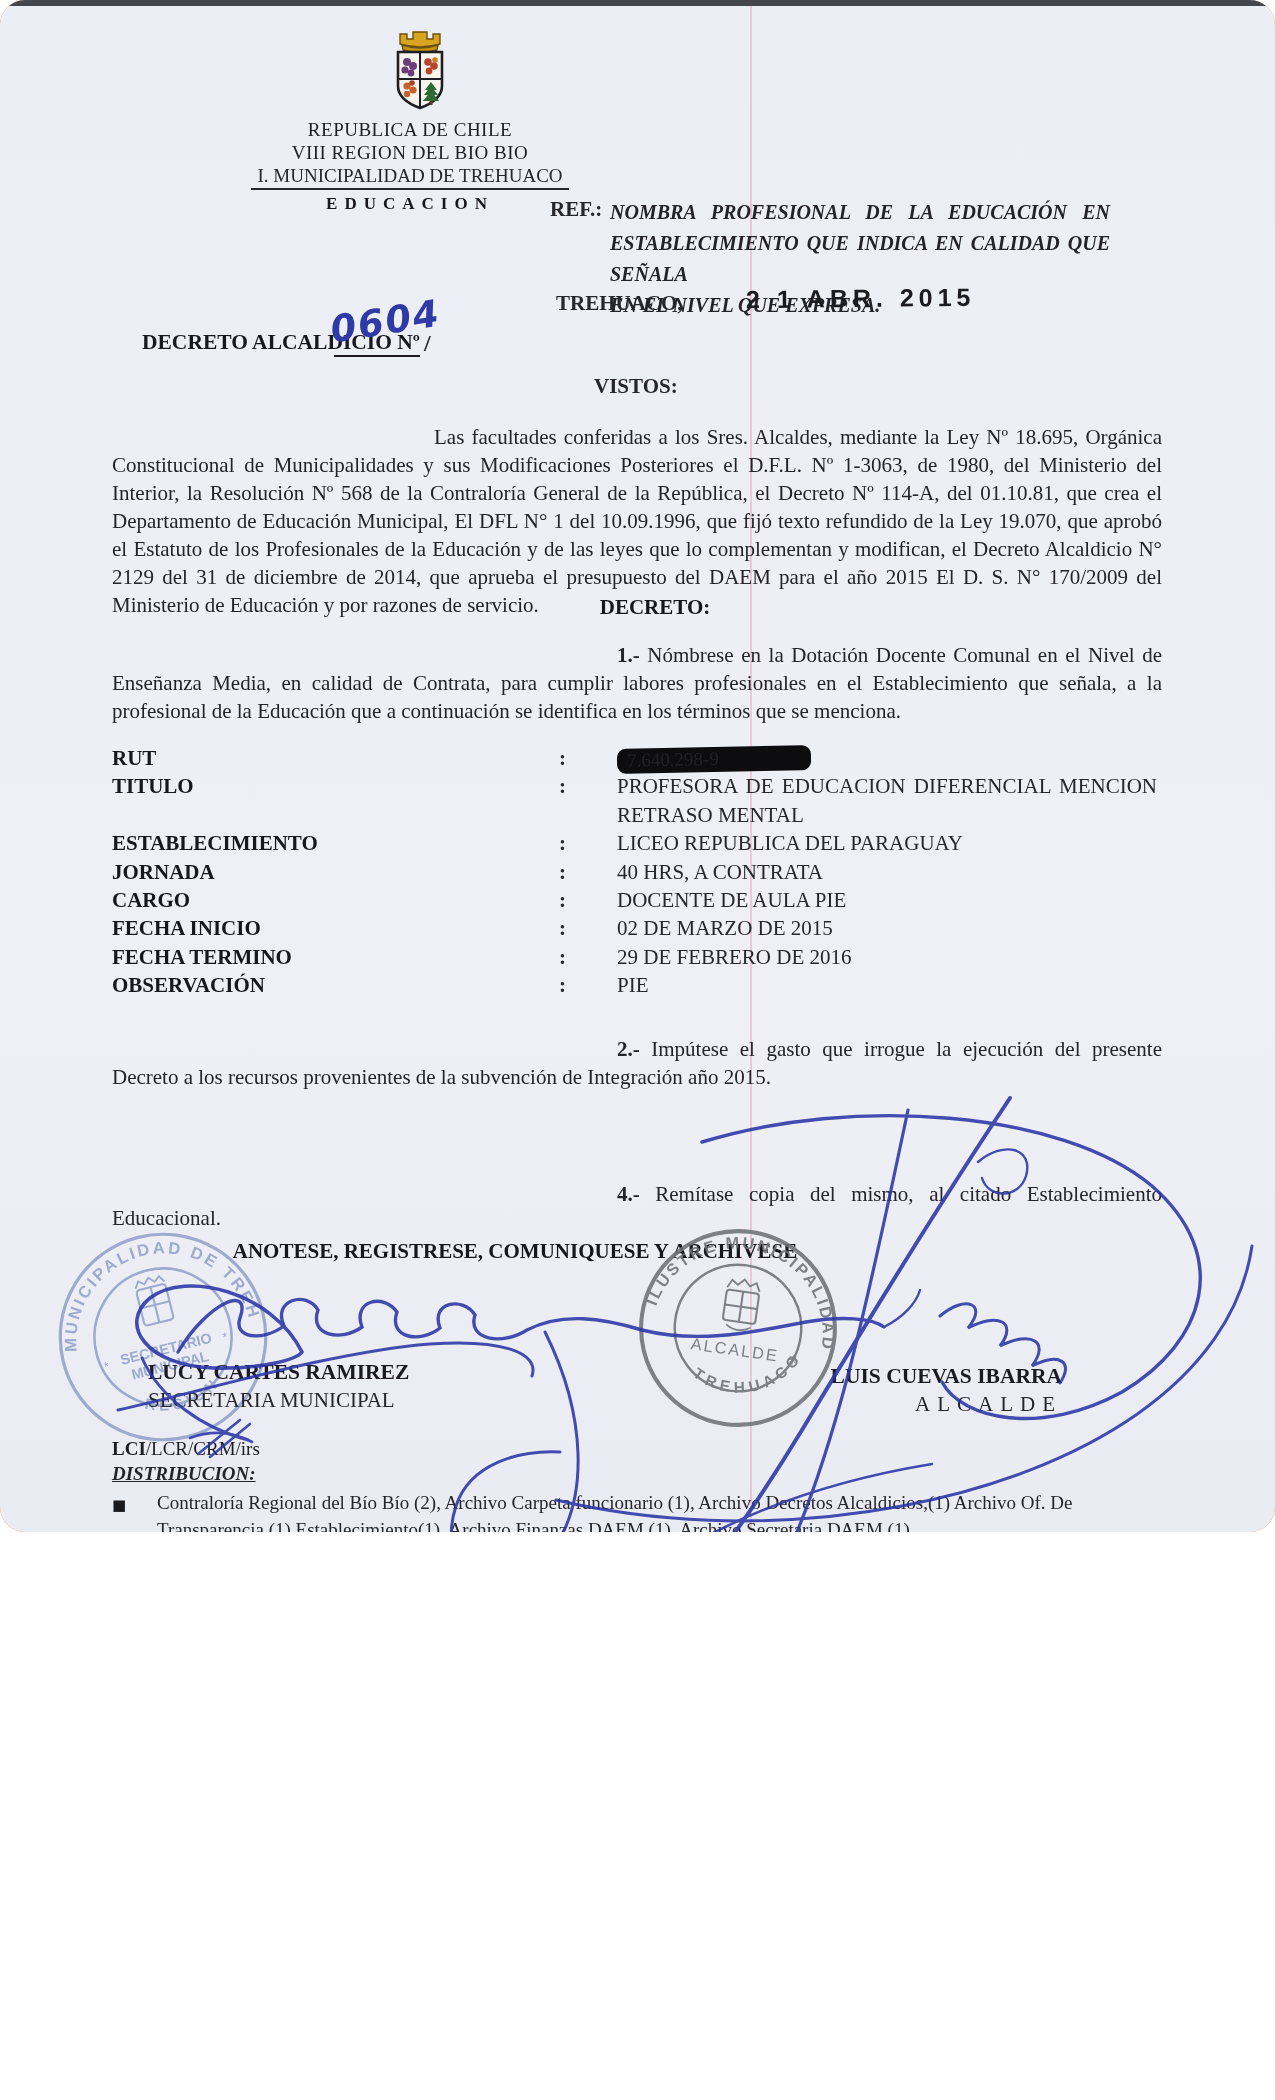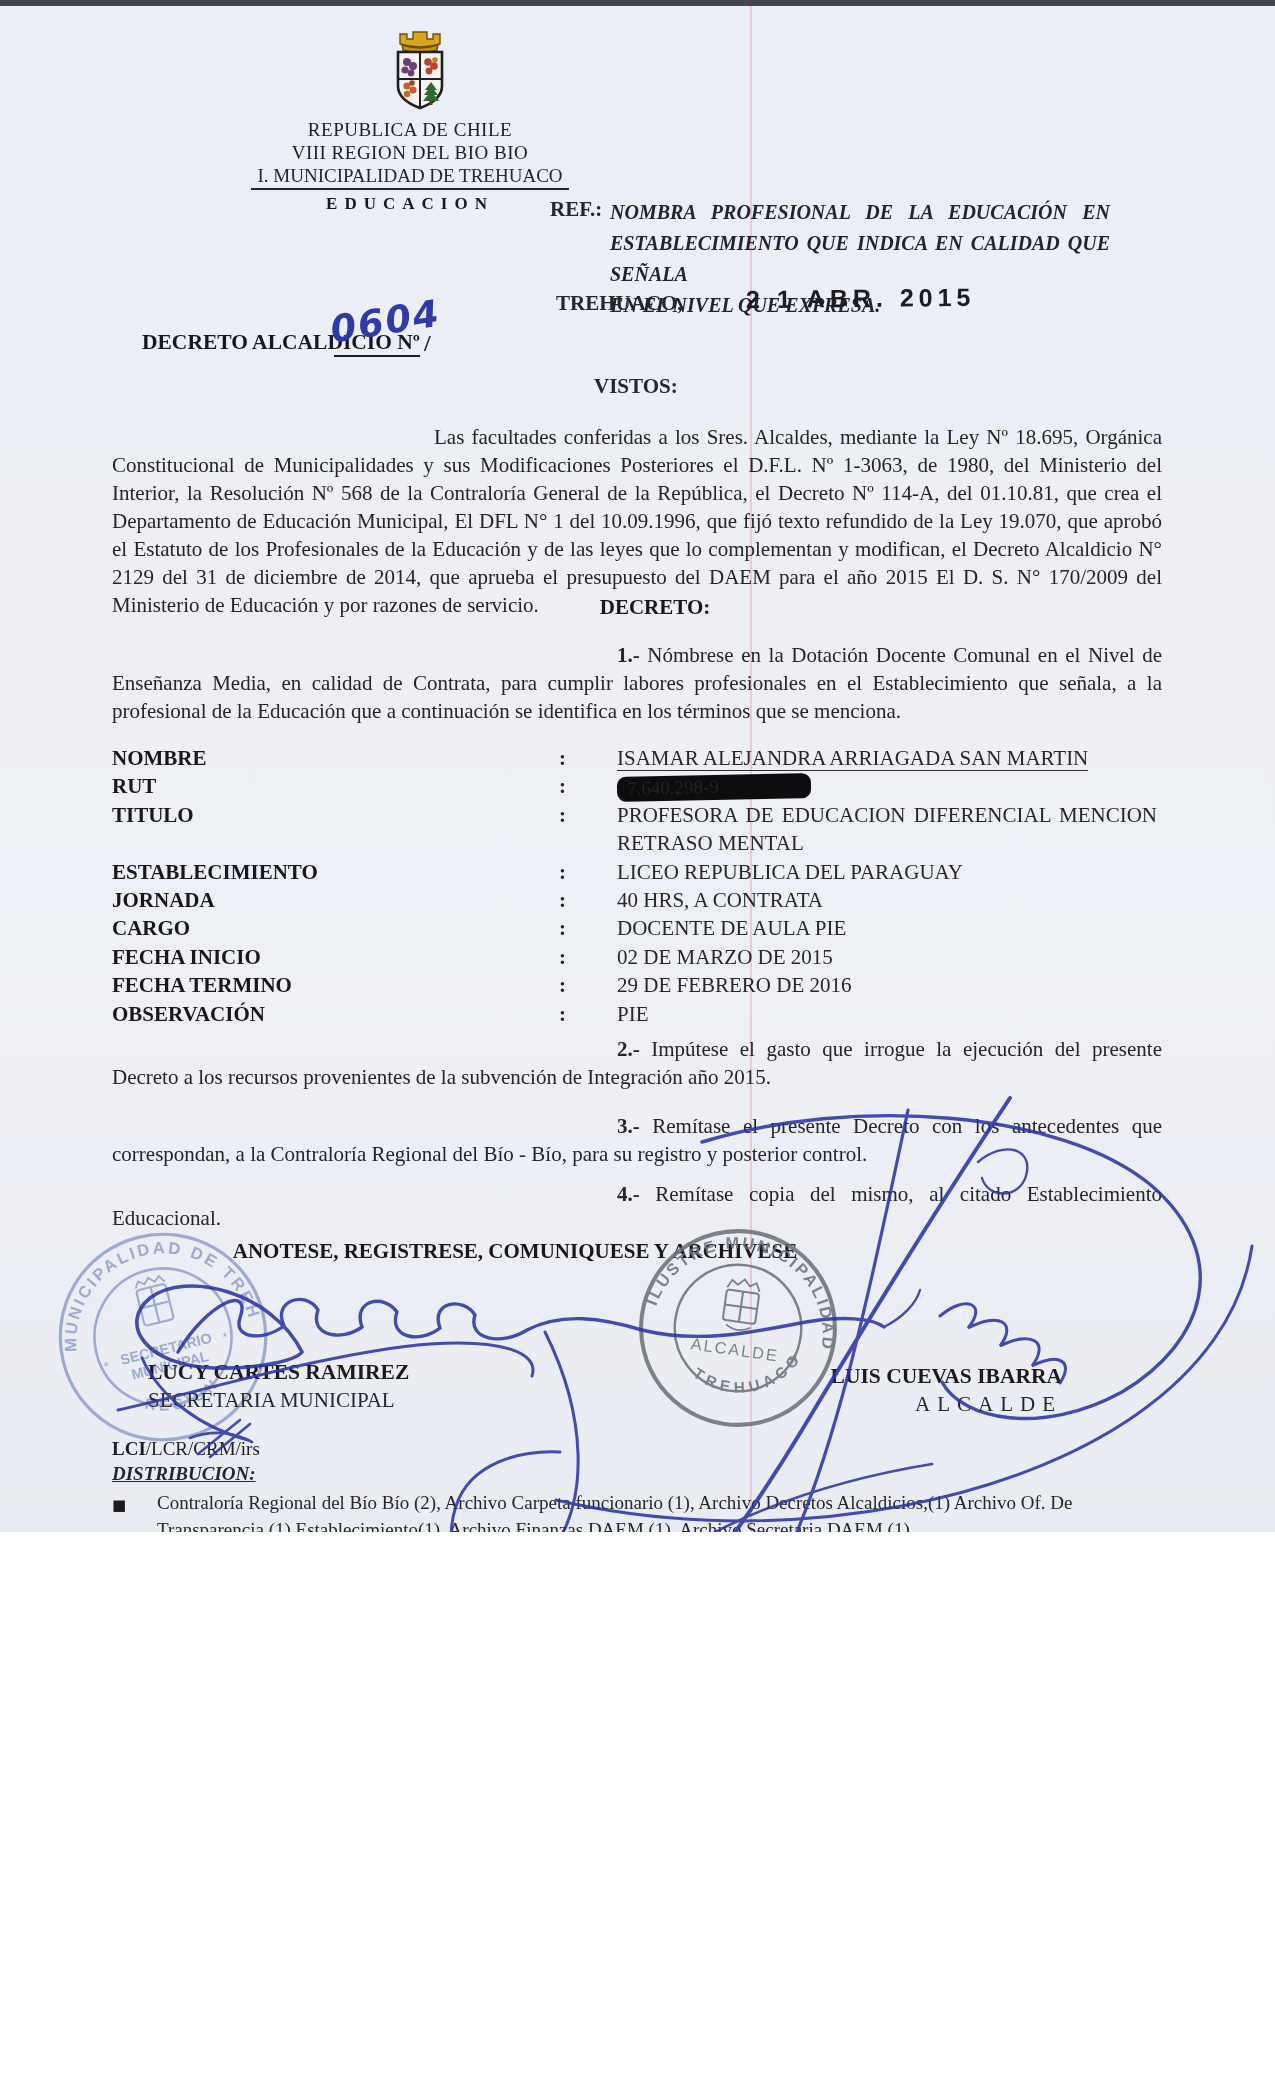--- a/index.html
+++ b/index.html
@@ -1,17 +1,17 @@
 <!DOCTYPE html>
 <html><head>
 <meta charset="utf-8">
 <style>
   html,body{margin:0;padding:0;background:#ffffff;}
   .page{position:relative;width:1275px;height:1532px;background:#f97316;overflow:hidden;
-        font-family:"Liberation Serif",serif;color:#26262b;}
+        font-family:"Liberation Serif",serif;color:#26262b;border-radius:25px;}
   .sheet{position:absolute;left:0;top:0;width:1275px;height:1668px;
          background:linear-gradient(180deg,#eceef5 0%,#eef0f6 60%,#e9ebf2 97%);}
   .scan-edge-top{position:absolute;left:0;top:0;width:1275px;height:6px;background:#45454c;}
   .fold-line{position:absolute;left:750px;top:6px;width:2px;height:1660px;
         background:rgba(225,120,150,.32);}
   .abs{position:absolute;}
   .bold{font-weight:bold;}
   .serif-head{font-size:19px;letter-spacing:.5px;color:#1e1e24;}
   .header-block{left:180px;top:118px;width:460px;text-align:center;line-height:23px;}
   .muni-line{display:inline-block;border-bottom:2px solid #26262b;padding:0 6px 1px 6px;font-size:19px;}
@@ -129,31 +129,25 @@
   <div class="abs vistos">VISTOS:</div>
   <div class="abs para vistos-para">Las facultades conferidas a los Sres. Alcaldes, mediante la Ley Nº 18.695, Orgánica Constitucional de Municipalidades y sus Modificaciones Posteriores el D.F.L. Nº 1-3063, de 1980, del Ministerio del Interior, la Resolución Nº 568 de la Contraloría General de la República,  el Decreto Nº 114-A, del 01.10.81, que crea el Departamento de Educación  Municipal, El DFL N° 1 del 10.09.1996, que fijó texto refundido de la Ley 19.070, que aprobó el Estatuto de los Profesionales de la Educación y de las leyes que lo complementan y modifican,  el Decreto Alcaldicio N° 2129 del 31 de diciembre de 2014, que aprueba el presupuesto del DAEM para el año 2015  El D. S. N° 170/2009 del Ministerio de Educación y por razones de servicio.</div>
   <div class="abs decreto-head">DECRETO:</div>
 
   <div class="abs para article a1">
     <span class="art-num">1.-</span><span> Nómbrese en la Dotación Docente Comunal en el Nivel de Enseñanza Media, en calidad de  Contrata,  para cumplir labores profesionales en el Establecimiento que señala, a la  profesional de la Educación que a continuación se identifica en los términos que se menciona.</span>
   </div>
   <div class="abs para article a2">
     <span class="art-num">2.-</span><span> Impútese el gasto que irrogue la ejecución del presente Decreto  a los recursos provenientes de la subvención de Integración año 2015.</span>
   </div>
-  <div class="abs para article a3">
-    <span class="art-num">3.-</span><span> Remítase el presente Decreto con los antecedentes que correspondan, a la Contraloría Regional del Bío - Bío,  para su registro y posterior control.</span>
-  </div>
   <div class="abs para article a4">
     <span class="art-num">4.-</span><span> Remítase copia del mismo, al citado Establecimiento Educacional.</span>
   </div>
 
   <div class="abs details">
-    <div class="drow">
-      <span class="dlabel">NOMBRE</span><span class="dcolon">:</span><span class="dvalue"><span class="uline">ISAMAR ALEJANDRA ARRIAGADA SAN MARTIN</span></span>
-    </div>
     <div class="drow">
       <span class="dlabel">RUT</span><span class="dcolon">:</span><span class="dvalue"><span class="redaction">7.640.298-9</span></span>
     </div>
     <div class="drow">
       <span class="dlabel">TITULO</span><span class="dcolon">:</span><span class="dvalue">PROFESORA DE EDUCACION DIFERENCIAL MENCION RETRASO MENTAL</span>
     </div>
     <div class="drow">
       <span class="dlabel">ESTABLECIMIENTO</span><span class="dcolon">:</span><span class="dvalue">LICEO REPUBLICA DEL PARAGUAY</span>
     </div>
     <div class="drow">

